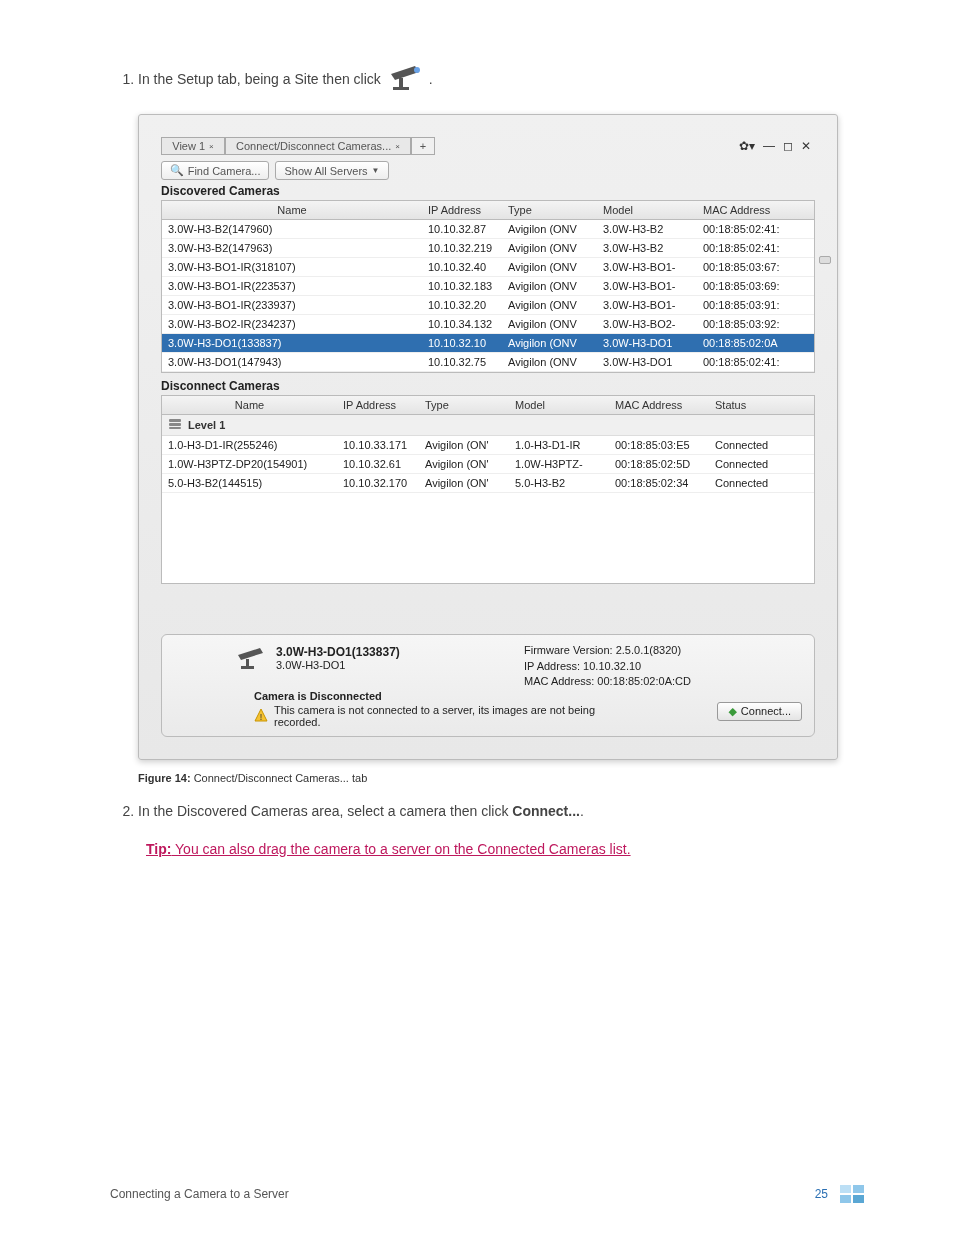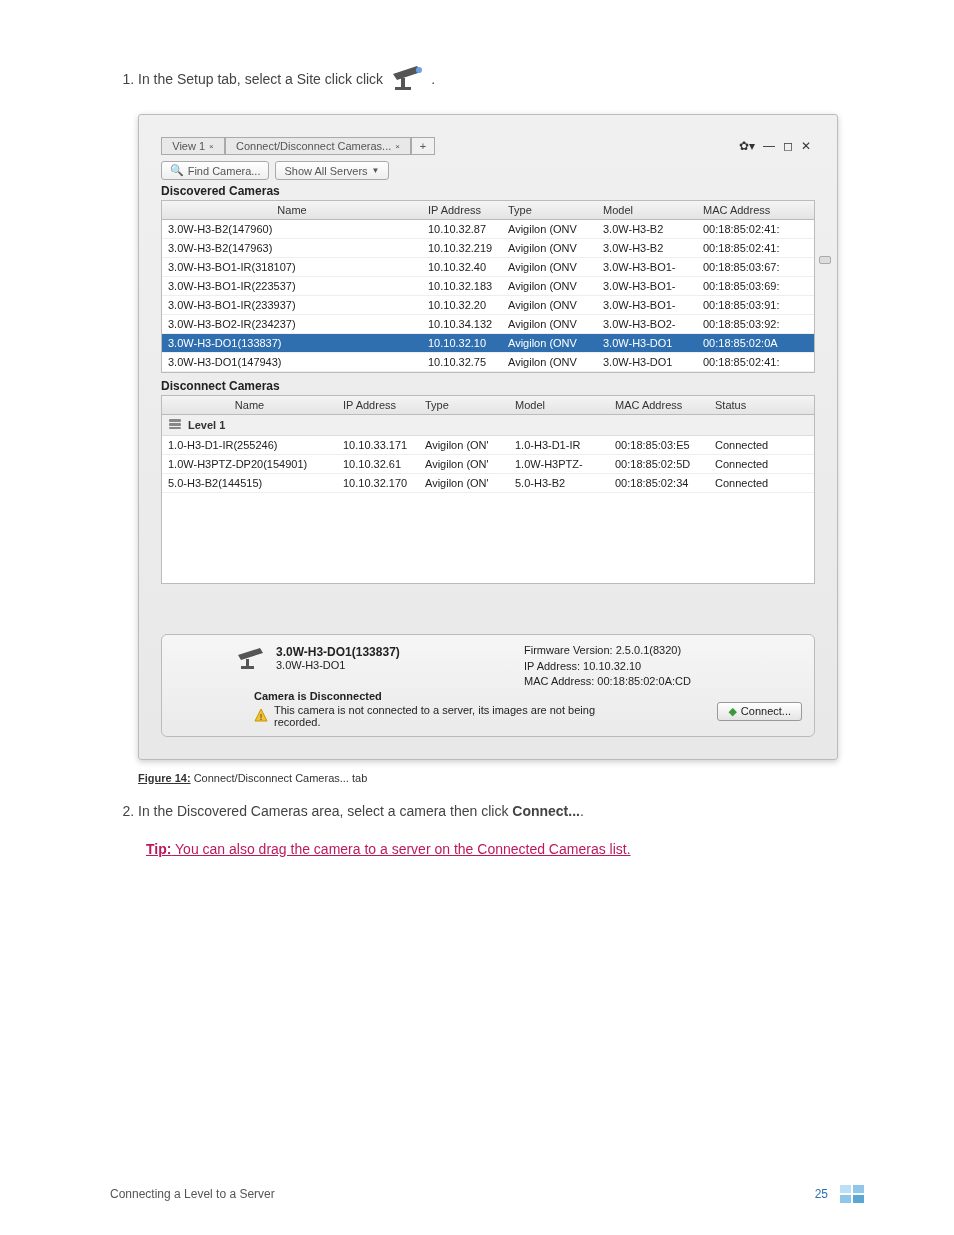--- a/index.html
+++ b/index.html
@@ -205,21 +205,21 @@
   .conn-row {
     display: flex;
     padding-left: 80px;
   }
   .conn-wrapper { flex:1; }
   .figure-caption {
     font-size: 11px;
     color: #333;
     margin: 8px 0 16px 28px;
   }
-  .figure-caption b { font-weight: bold; text-decoration: underline; }
+  .figure-caption b { font-weight: bold; }
   .tip-line {
     margin: 10px 0 0 36px;
     font-size: 14px;
     color: #be185d;
     line-height: 1.6;
     text-decoration: underline;
   }
   .footer {
     position: absolute;
     bottom: 32px;
@@ -244,21 +244,21 @@
   .side-scroll { position:absolute; right:-16px; top:56px; }
 </style>
 </head>
 <body>
 
 <div class="page">
 
 <ol class="steps">
   <li>
     <span class="step-line">
-      <span>In the Setup tab, select a Site click click</span>
+      <span>In the Setup tab, being a Site then click</span>
       <span class="camera-icon-big">
         <svg width="40" height="32" viewBox="0 0 40 32">
           <polygon points="6,14 30,6 34,12 10,20" fill="#555"></polygon>
           <rect x="14" y="18" width="4" height="10" fill="#555"></rect>
           <rect x="8" y="27" width="16" height="3" fill="#555"></rect>
           <circle cx="32" cy="10" r="3" fill="#6aa3e8"></circle>
         </svg>
       </span>
       <span>.</span>
     </span>
@@ -472,21 +472,21 @@
   <li>
     <span>In the Discovered Cameras area, select a camera then click </span><span class="bold">Connect...</span><span>.</span>
   </li>
 </ol>
 
 <div class="tip-line">
   <span class="bold">Tip:</span><span> You can also drag the camera to a server on the Connected Cameras list.</span>
 </div>
 
 <div class="footer">
-  <span>Connecting a Level to a Server</span>
+  <span>Connecting a Camera to a Server</span>
   <span class="pagenum">25</span>
   <span class="logo">
     <svg width="24" height="18" viewBox="0 0 24 18">
       <rect x="0" y="0" width="11" height="8" fill="#bcdff5"></rect>
       <rect x="13" y="0" width="11" height="8" fill="#8fc7ea"></rect>
       <rect x="0" y="10" width="11" height="8" fill="#8fc7ea"></rect>
       <rect x="13" y="10" width="11" height="8" fill="#5aa7d4"></rect>
     </svg>
   </span>
 </div>

